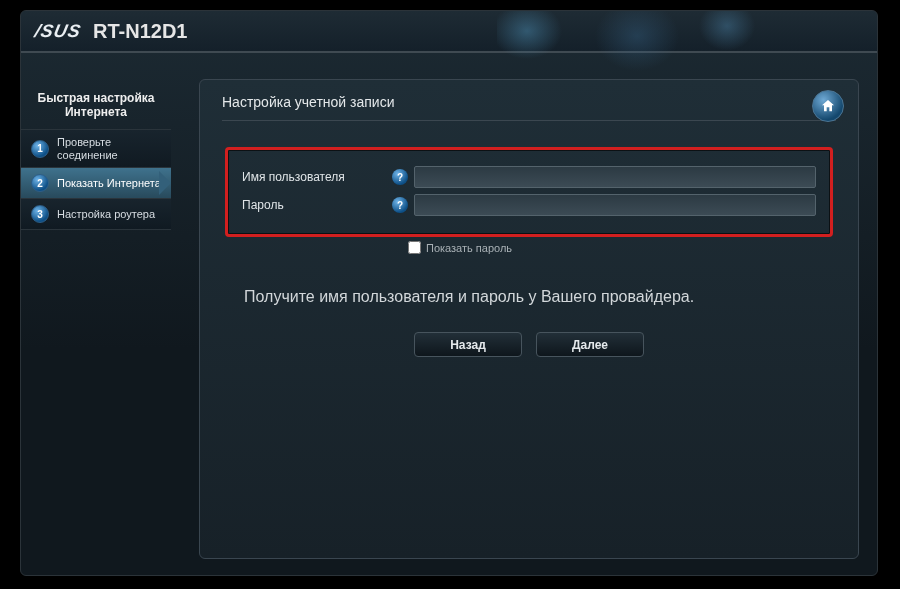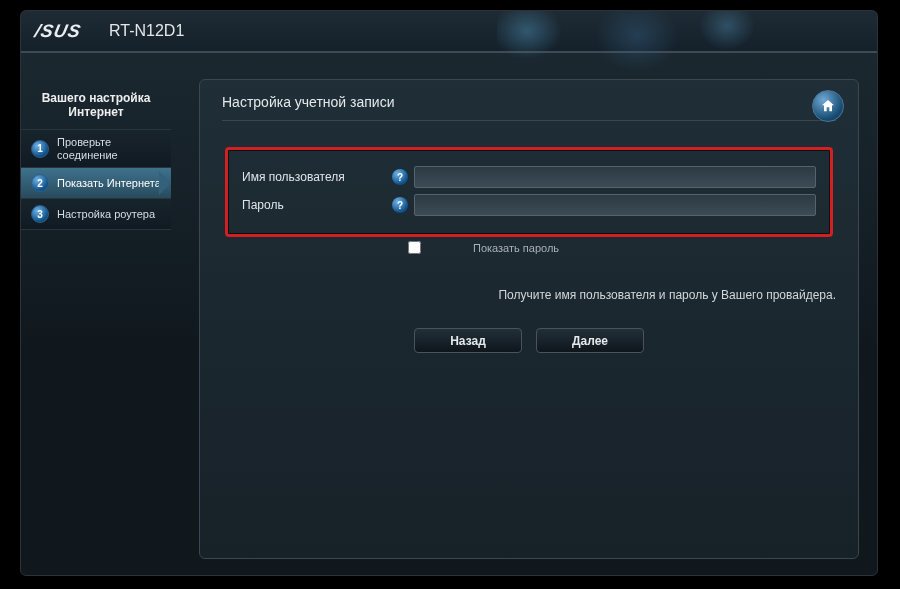--- a/index.html
+++ b/index.html
@@ -46,24 +46,24 @@
   }
   .logo-asus {
     font-weight: bold;
     font-style: italic;
     font-size: 18px;
     letter-spacing: 1px;
     color: #e9eef2;
     transform: skewX(-12deg);
   }
   .model {
-    font-size: 16px;
-    font-weight: normal;
+    font-size: 20px;
+    font-weight: bold;
     color: #e6e6e6;
-    margin-left: 28px;
+    margin-left: 12px;
   }
   .body {
     display:flex;
     height: calc(100% - 42px);
   }
   .sidebar {
     width: 150px;
     padding: 38px 0 0 0;
   }
   .sidebar-title {
@@ -170,28 +170,26 @@
     border-radius: 2px;
     color:#eee;
     padding: 0 6px;
     font-size: 12px;
   }
   .show-row{
     display:flex; align-items:center;
     margin: 4px 0 0 186px;
     font-size: 11px;
     color: #a9b1b6;
-    gap: 47px;
   }
   .show-row input { margin-right:5px; }
   .note {
-    font-size: 12px;
+    font-size: 16px;
     color: #d2d7da;
     margin: 34px 0 26px 22px;
-    text-align: right;
   }
   .btn-row {
     display:flex; justify-content:center; gap:14px;
   }
   .btn {
     width: 108px; height: 25px;
     border: 1px solid #47545d;
     border-radius: 4px;
     background: linear-gradient(180deg,#222f38,#0e161c);
     color:#e5e9ec;
@@ -214,21 +212,21 @@
   <div class="header">
     <div class="logo">
       <span class="logo-asus">/SUS</span>
     </div>
     <div class="model">RT-N12D1</div>
   </div>
 
   <div class="body">
 
     <div class="sidebar">
-      <div class="sidebar-title">Вашего настройка Интернет</div>
+      <div class="sidebar-title">Быстрая настройка Интернета</div>
 
       <div class="step">
         <span class="num">1</span>
         <span>Проверьте соединение</span>
       </div>
       <div class="step active">
         <span class="num">2</span>
         <span>Показать Интернета</span>
       </div>
       <div class="step">

